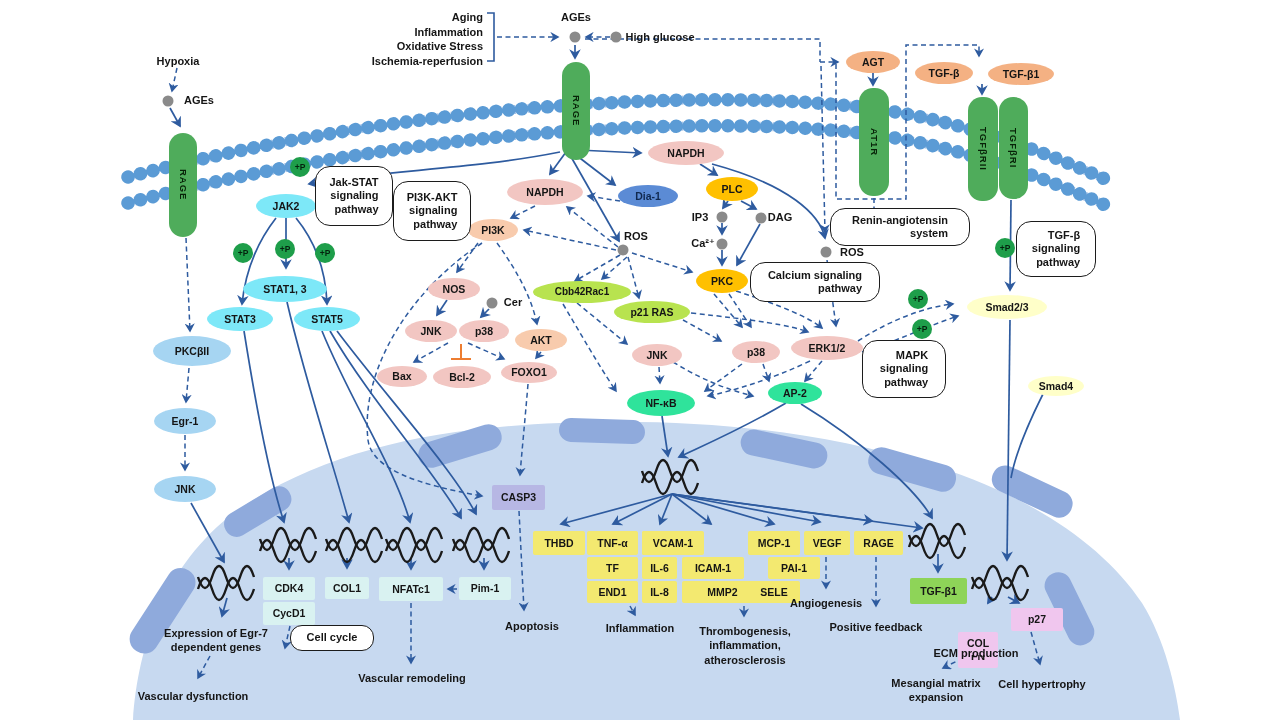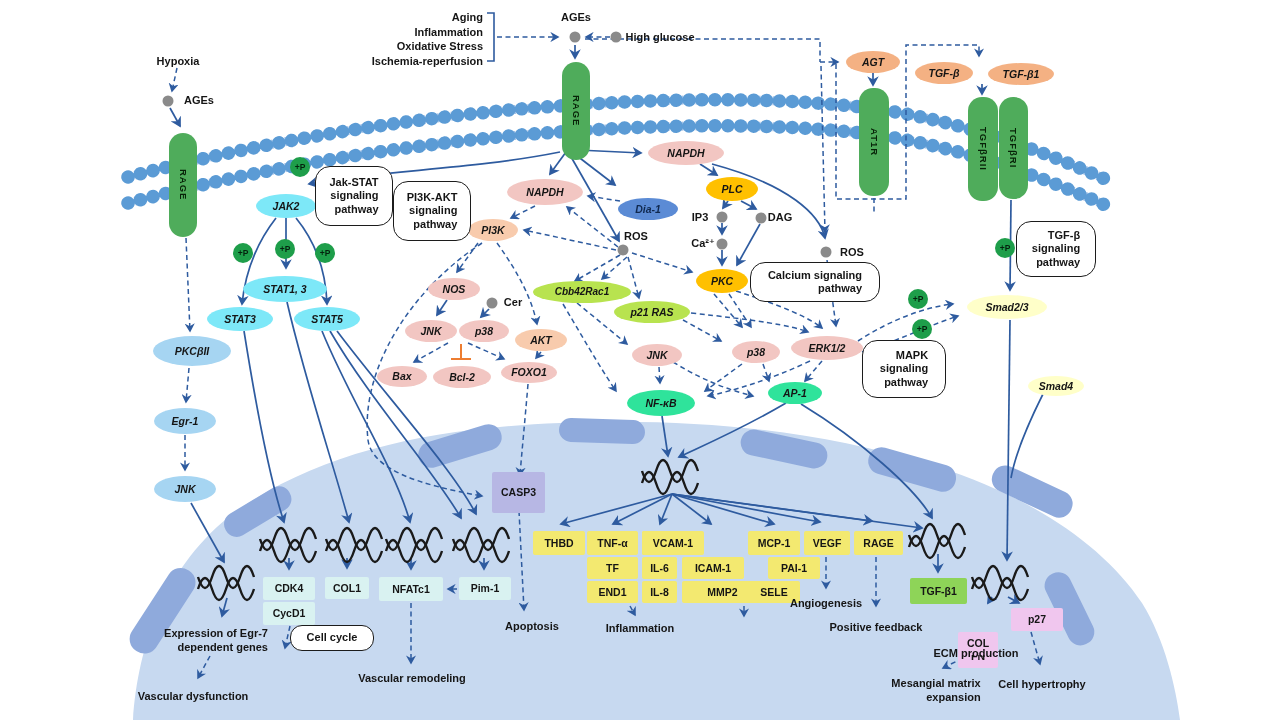--- a/index.html
+++ b/index.html
@@ -8,34 +8,34 @@
     --orange:#FFC000; --blue:#5B8BD5; --green2:#B8E34F; --mint:#2FE39B; --cream:#FFFFC9;
     --salmon:#F4B183; --yellowbox:#F3E970; --cyanbox:#D9F2F1; --lavender:#B7B7E4;
     --greenbox:#8ED458; --violet:#F0C6EE; --dot:#8A8A8A; --pp:#1E9E4A; --tbar:#ED7D31; --ink:#151515;
   }
   html,body{margin:0;padding:0;background:#fff;}
   #stage{position:relative;width:1280px;height:720px;overflow:hidden;background:#fff;
          font-family:"Liberation Sans","DejaVu Sans",sans-serif;color:var(--ink);}
   #bg{position:absolute;left:0;top:0;z-index:1;}
   .n{position:absolute;z-index:3;display:flex;align-items:center;justify-content:center;
      font-weight:bold;font-size:10.5px;color:var(--ink);text-align:center;line-height:1;}
-  .ell{border-radius:50%;font-style:italic;}
+  .ell{border-radius:50%;}
   .bx{border-radius:2px;}
   .c-cyan{background:var(--cyan);} .c-lblue{background:var(--lblue);} .c-pink{background:var(--pink);}
-  .c-peach{background:var(--peach);} .c-orange{background:var(--orange);} .c-blue{background:var(--blue);color:#10294f;margin-top:13px;}
+  .c-peach{background:var(--peach);} .c-orange{background:var(--orange);} .c-blue{background:var(--blue);color:#10294f;}
   .c-green2{background:var(--green2);} .c-mint{background:var(--mint);} .c-cream{background:var(--cream);}
   .c-salmon{background:var(--salmon);} .c-yellow{background:var(--yellowbox);} .c-cyanbox{background:var(--cyanbox);}
   .c-lav{background:var(--lavender);} .c-greenbox{background:var(--greenbox);} .c-violet{background:var(--violet);}
   .rec{position:absolute;z-index:4;background:var(--receptor);border-radius:14px;display:flex;
        align-items:center;justify-content:center;writing-mode:vertical-rl;font-weight:bold;
        font-size:9.5px;letter-spacing:1px;color:#072207;}
   .bubble{position:absolute;z-index:3;background:#fff;border:1.6px solid #1c1c1c;border-radius:15px;
           display:flex;align-items:center;justify-content:center;font-weight:bold;font-size:11px;
           text-align:right;line-height:1.22;white-space:pre-line;transform:translate(-50%,-50%);}
-  .lbl{position:absolute;z-index:3;font-weight:bold;font-size:11px;text-align:right;
+  .lbl{position:absolute;z-index:3;font-weight:bold;font-size:11px;text-align:center;
        white-space:pre-line;line-height:1.3;transform:translate(-50%,-50%);}
   .lbl.ra{text-align:right;transform:translate(-100%,-50%);}
   .pp{position:absolute;z-index:4;width:20px;height:20px;border-radius:50%;background:var(--pp);
       color:#04230e;font-size:8.5px;font-weight:bold;display:flex;align-items:center;justify-content:center;}
   .fs10{font-size:10px;}
 </style>
 </head>
 <body>
 
 <div id="stage">
@@ -247,21 +247,21 @@
 <div class="n ell c-pink" style="left:459px;top:320px;width:50px;height:22px">p38</div>
 <div class="n ell c-pink" style="left:377px;top:366px;width:50px;height:21px">Bax</div>
 <div class="n ell c-pink" style="left:433px;top:366px;width:58px;height:22px">Bcl-2</div>
 <div class="n ell c-pink" style="left:501px;top:362px;width:56px;height:21px">FOXO1</div>
 <div class="n ell c-green2 fs10" style="left:533px;top:281px;width:98px;height:22px">Cbb42Rac1</div>
 <div class="n ell c-green2" style="left:614px;top:301px;width:76px;height:22px">p21 RAS</div>
 <div class="n ell c-pink" style="left:632px;top:344px;width:50px;height:22px">JNK</div>
 <div class="n ell c-pink" style="left:732px;top:341px;width:48px;height:22px">p38</div>
 <div class="n ell c-pink" style="left:791px;top:336px;width:72px;height:24px">ERK1/2</div>
 <div class="n ell c-mint" style="left:627px;top:390px;width:68px;height:26px">NF-κB</div>
-<div class="n ell c-mint" style="left:768px;top:382px;width:54px;height:22px">AP-1</div>
+<div class="n ell c-mint" style="left:768px;top:382px;width:54px;height:22px">AP-2</div>
 <div class="n ell c-salmon" style="left:846px;top:51px;width:54px;height:22px">AGT</div>
 <div class="n ell c-salmon" style="left:915px;top:62px;width:58px;height:22px">TGF-β</div>
 <div class="n ell c-salmon" style="left:988px;top:63px;width:66px;height:22px">TGF-β1</div>
 <div class="n ell c-cream" style="left:967px;top:295px;width:80px;height:24px">Smad2/3</div>
 <div class="n ell c-cream" style="left:1028px;top:376px;width:56px;height:20px">Smad4</div>
 
 <div class="lbl" style="left:700px;top:217px">IP3</div>
 <div class="lbl" style="left:780px;top:217px">DAG</div>
 <div class="lbl" style="left:703px;top:243px">Ca²⁺</div>
 <div class="lbl" style="left:636px;top:236px">ROS</div>
@@ -275,20 +275,22 @@
 <div class="pp" style="left:995px;top:238px">+P</div>
 <div class="pp" style="left:908px;top:289px">+P</div>
 <div class="pp" style="left:912px;top:319px">+P</div>
 
 <div class="bubble" style="left:354px;top:196px;width:76px;height:58px">Jak-STAT
 signaling
 pathway</div>
 <div class="bubble" style="left:432px;top:211px;width:76px;height:58px">PI3K-AKT
 signaling
 pathway</div>
+<div class="bubble" style="left:900px;top:227px;width:138px;height:36px">Renin-angiotensin
+system</div>
 <div class="bubble" style="left:815px;top:282px;width:128px;height:38px">Calcium signaling
 pathway</div>
 <div class="bubble" style="left:904px;top:369px;width:82px;height:56px">MAPK
 signaling
 pathway</div>
 <div class="bubble" style="left:1056px;top:249px;width:78px;height:54px">TGF-β
 signaling
 pathway</div>
 <div class="bubble" style="left:332px;top:638px;width:82px;height:24px;border-radius:12px">Cell cycle</div>
 
@@ -306,32 +308,35 @@
 <div class="n bx c-yellow" style="left:587px;top:581px;width:51px;height:22px">END1</div>
 <div class="n bx c-yellow" style="left:642px;top:581px;width:35px;height:22px">IL-8</div>
 <div class="n bx c-yellow" style="left:682px;top:581px;width:81px;height:22px">MMP2</div>
 <div class="n bx c-yellow" style="left:748px;top:581px;width:52px;height:22px">SELE</div>
 
 <div class="n bx c-cyanbox" style="left:263px;top:577px;width:52px;height:23px">CDK4</div>
 <div class="n bx c-cyanbox" style="left:263px;top:602px;width:52px;height:23px">CycD1</div>
 <div class="n bx c-cyanbox" style="left:325px;top:577px;width:44px;height:22px">COL1</div>
 <div class="n bx c-cyanbox" style="left:379px;top:577px;width:64px;height:24px">NFATc1</div>
 <div class="n bx c-cyanbox" style="left:459px;top:577px;width:52px;height:23px">Pim-1</div>
-<div class="n bx c-lav" style="left:492px;top:472px;width:53px;height:41px">CASP3</div>
+<div class="n bx c-lav" style="left:492px;top:485px;width:53px;height:25px">CASP3</div>
 <div class="n bx c-greenbox" style="left:910px;top:578px;width:57px;height:26px">TGF-β1</div>
 <div class="n bx c-violet" style="left:958px;top:644px;width:40px;height:24px">FN</div>
 <div class="n bx c-violet" style="left:958px;top:632px;width:40px;height:23px">COL</div>
 <div class="n bx c-violet" style="left:1011px;top:608px;width:52px;height:23px">p27</div>
 
 <div class="lbl" style="left:216px;top:640px">Expression of Egr-7
 dependent genes</div>
 <div class="lbl" style="left:193px;top:696px">Vascular dysfunction</div>
 <div class="lbl" style="left:412px;top:678px">Vascular remodeling</div>
 <div class="lbl" style="left:532px;top:626px">Apoptosis</div>
 <div class="lbl" style="left:640px;top:628px">Inflammation</div>
+<div class="lbl" style="left:745px;top:645px">Thrombogenesis,
+inflammation,
+atherosclerosis</div>
 <div class="lbl" style="left:826px;top:603px">Angiogenesis</div>
 <div class="lbl" style="left:876px;top:627px">Positive feedback</div>
 <div class="lbl" style="left:976px;top:653px">ECM production</div>
 <div class="lbl" style="left:936px;top:690px">Mesangial matrix
 expansion</div>
 <div class="lbl" style="left:1042px;top:684px">Cell hypertrophy</div>
 
 </div>
 
 </body></html>

